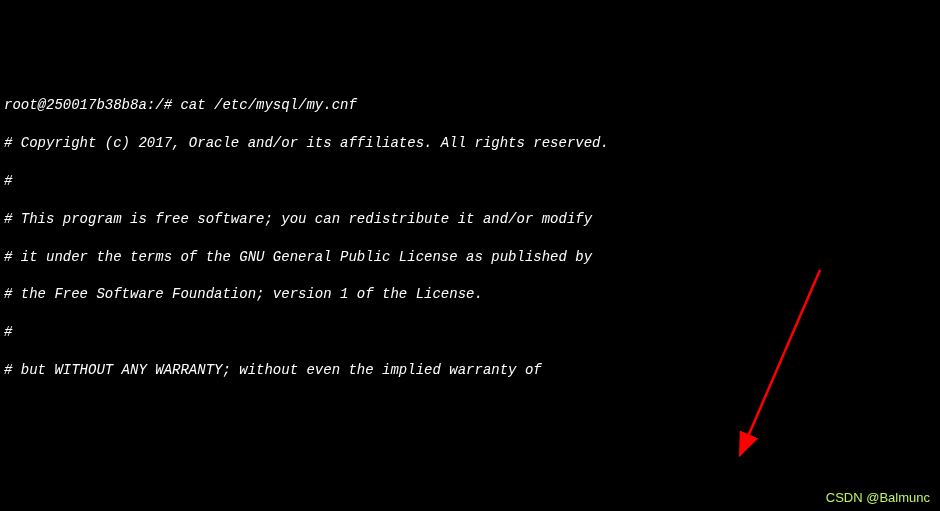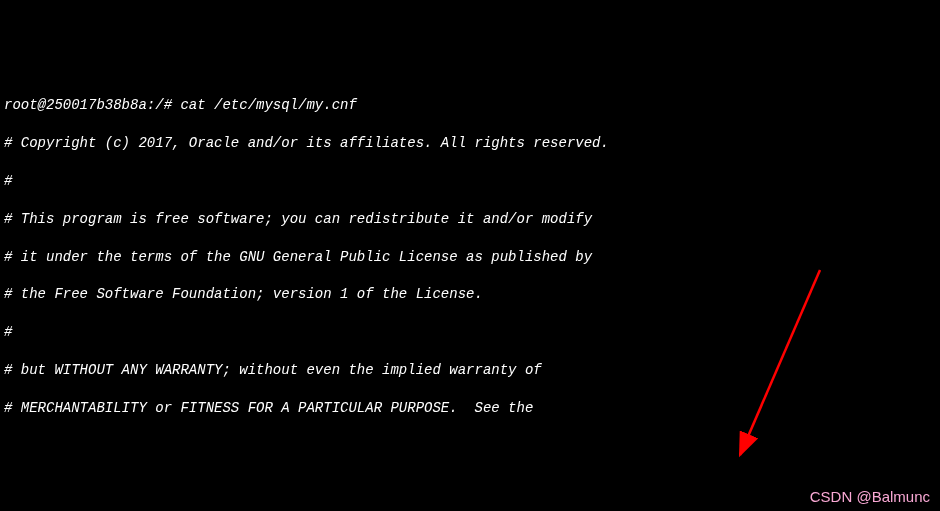--- a/index.html
+++ b/index.html
@@ -23,22 +23,22 @@
       padding: 2px 4px;
     }
     .line {
       display: block;
       font-style: italic;
     }
     .watermark {
       position: absolute;
       bottom: 4px;
       right: 10px;
-      color: #f9a8d4;
-      font-size: 15px;
+      color: #bef264;
+      font-size: 13px;
       font-family: Arial, sans-serif;
       margin-left: 38px;
     }
     .arrow {
       position: absolute;
       top: 260px;
       left: 730px;
       pointer-events: none;
     }
   </style>
@@ -49,21 +49,20 @@
 
 <div class="terminal">
 <span class="line">root@250017b38b8a:/# cat /etc/mysql/my.cnf</span>
 <span class="line"># Copyright (c) 2017, Oracle and/or its affiliates. All rights reserved.</span>
 <span class="line">#</span>
 <span class="line"># This program is free software; you can redistribute it and/or modify</span>
 <span class="line"># it under the terms of the GNU General Public License as published by</span>
 <span class="line"># the Free Software Foundation; version 1 of the License.</span>
 <span class="line">#</span>
 <span class="line"># but WITHOUT ANY WARRANTY; without even the implied warranty of</span>
-<span class="line"># MERCHANTABILITY or FITNESS FOR A PARTICULAR PURPOSE.  See the</span>
 
 
 
 
 <span class="line"></span>
 
 
 
 
 

